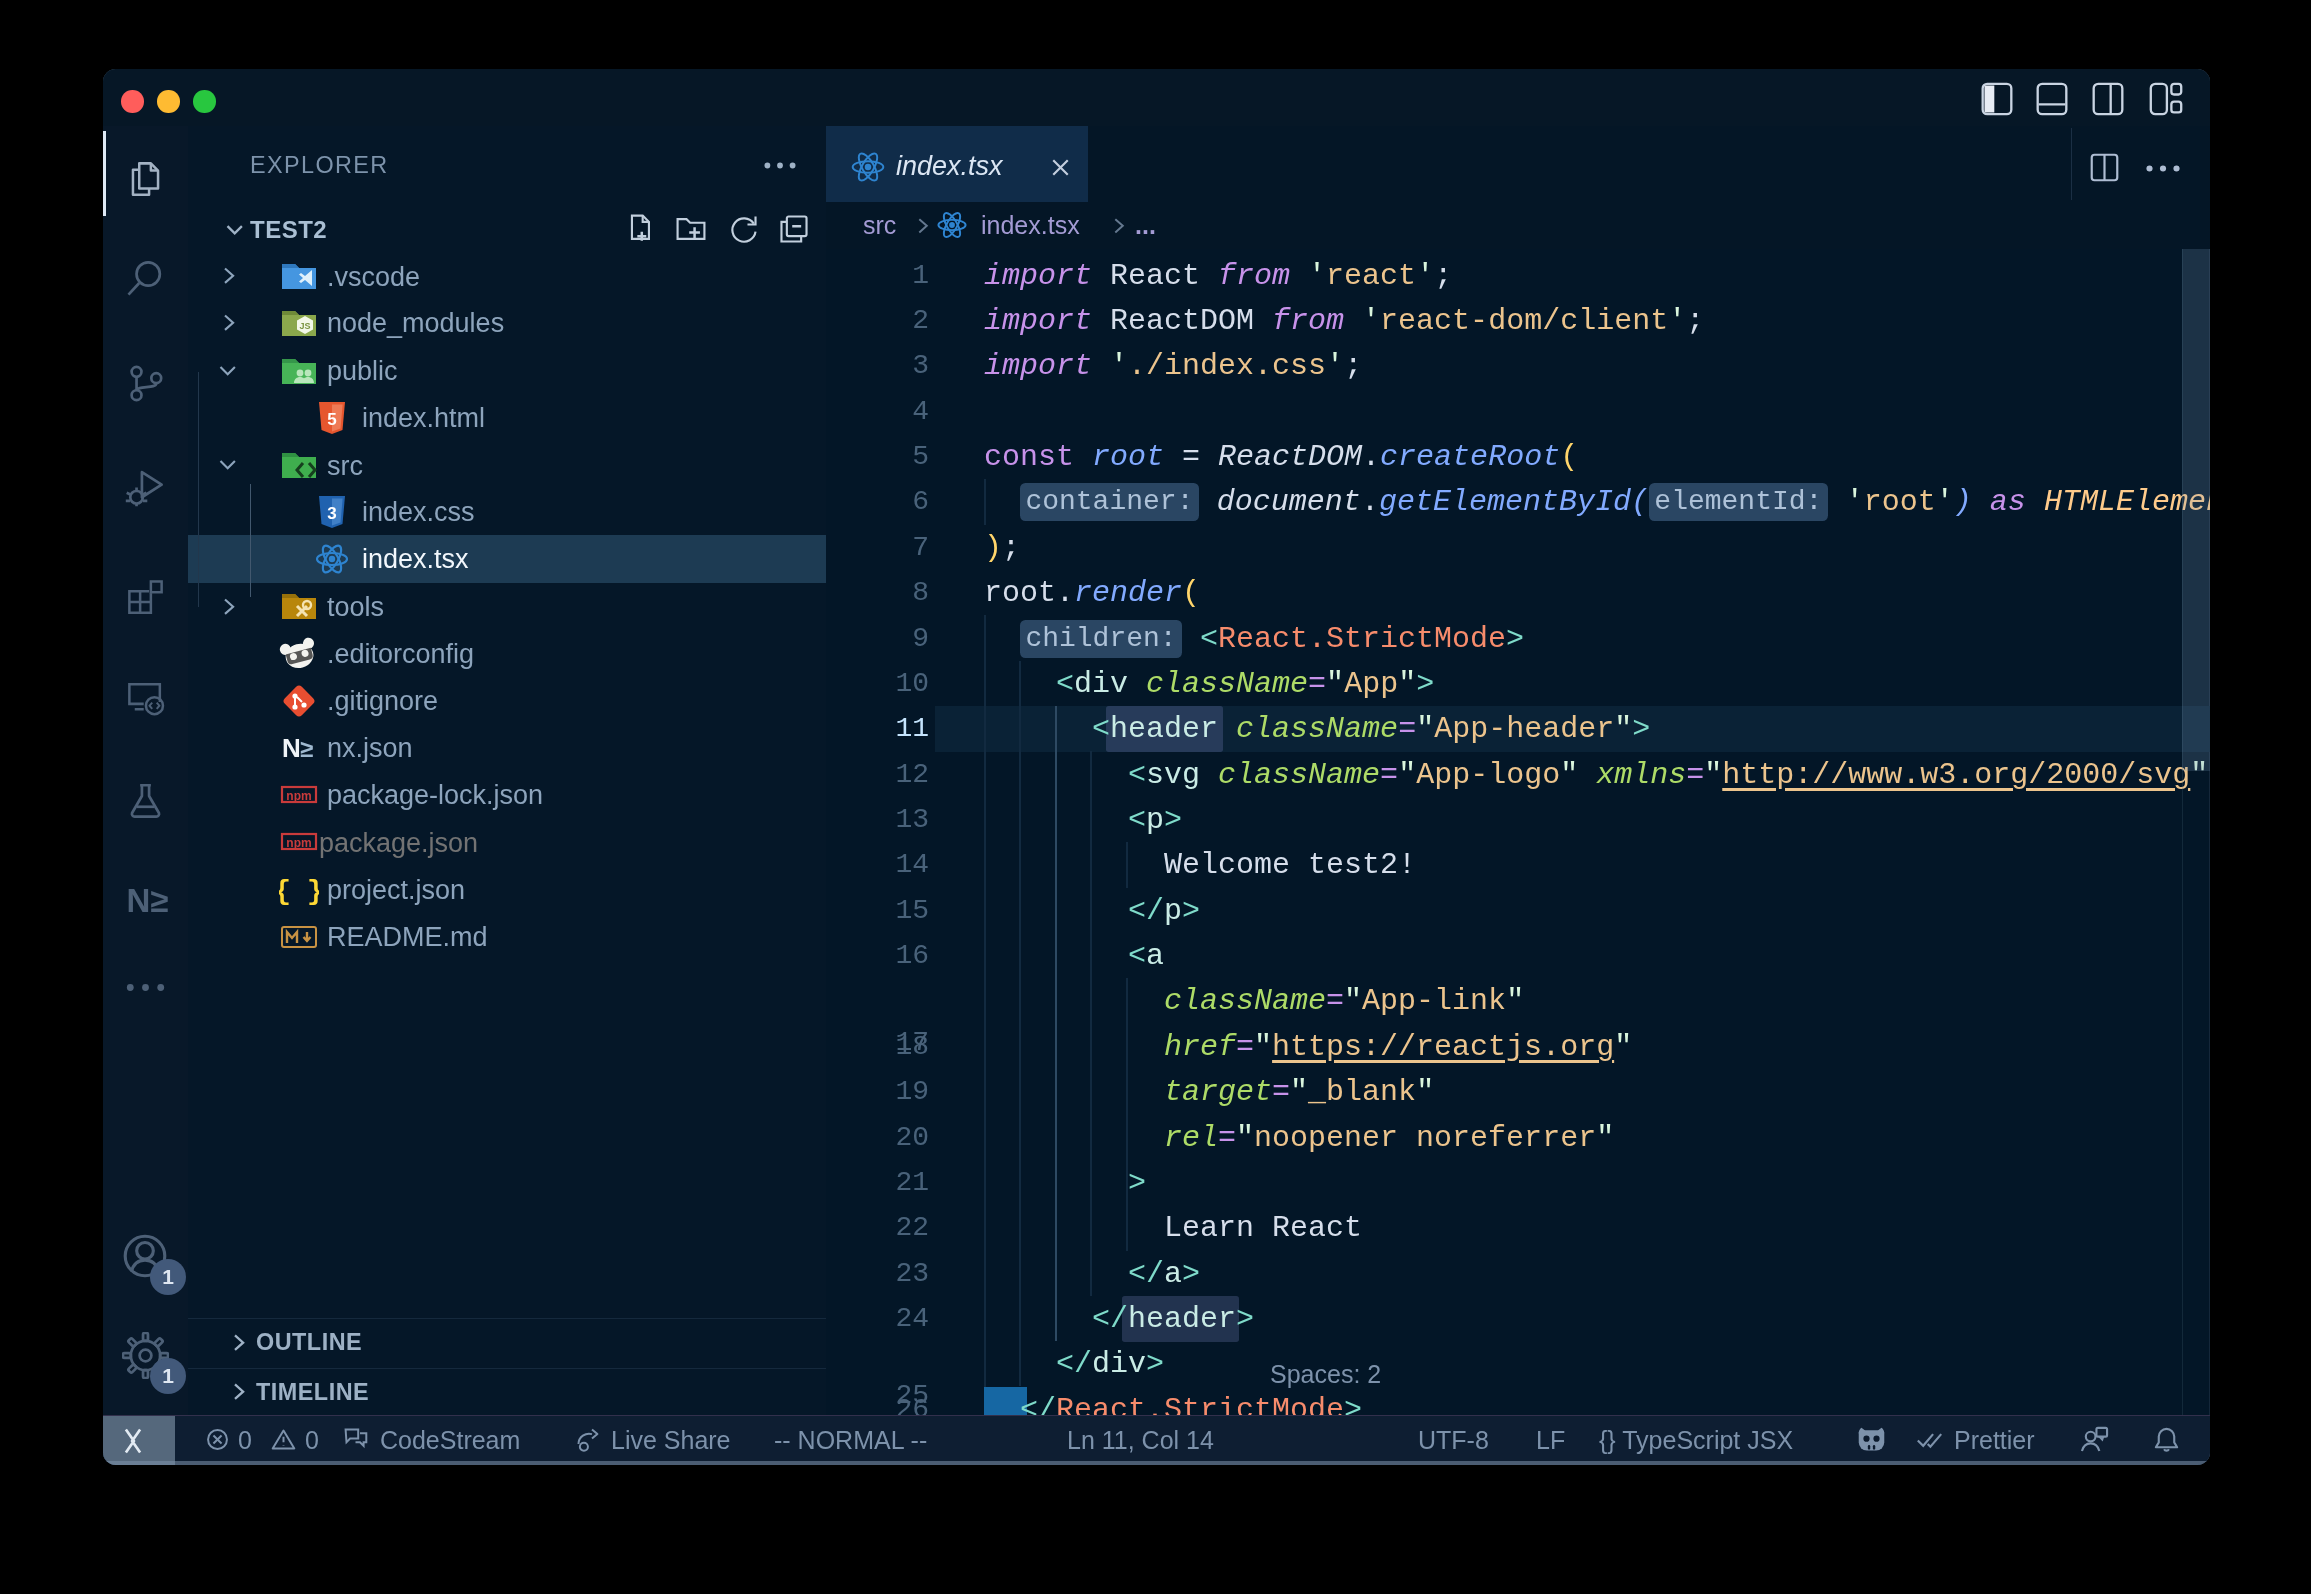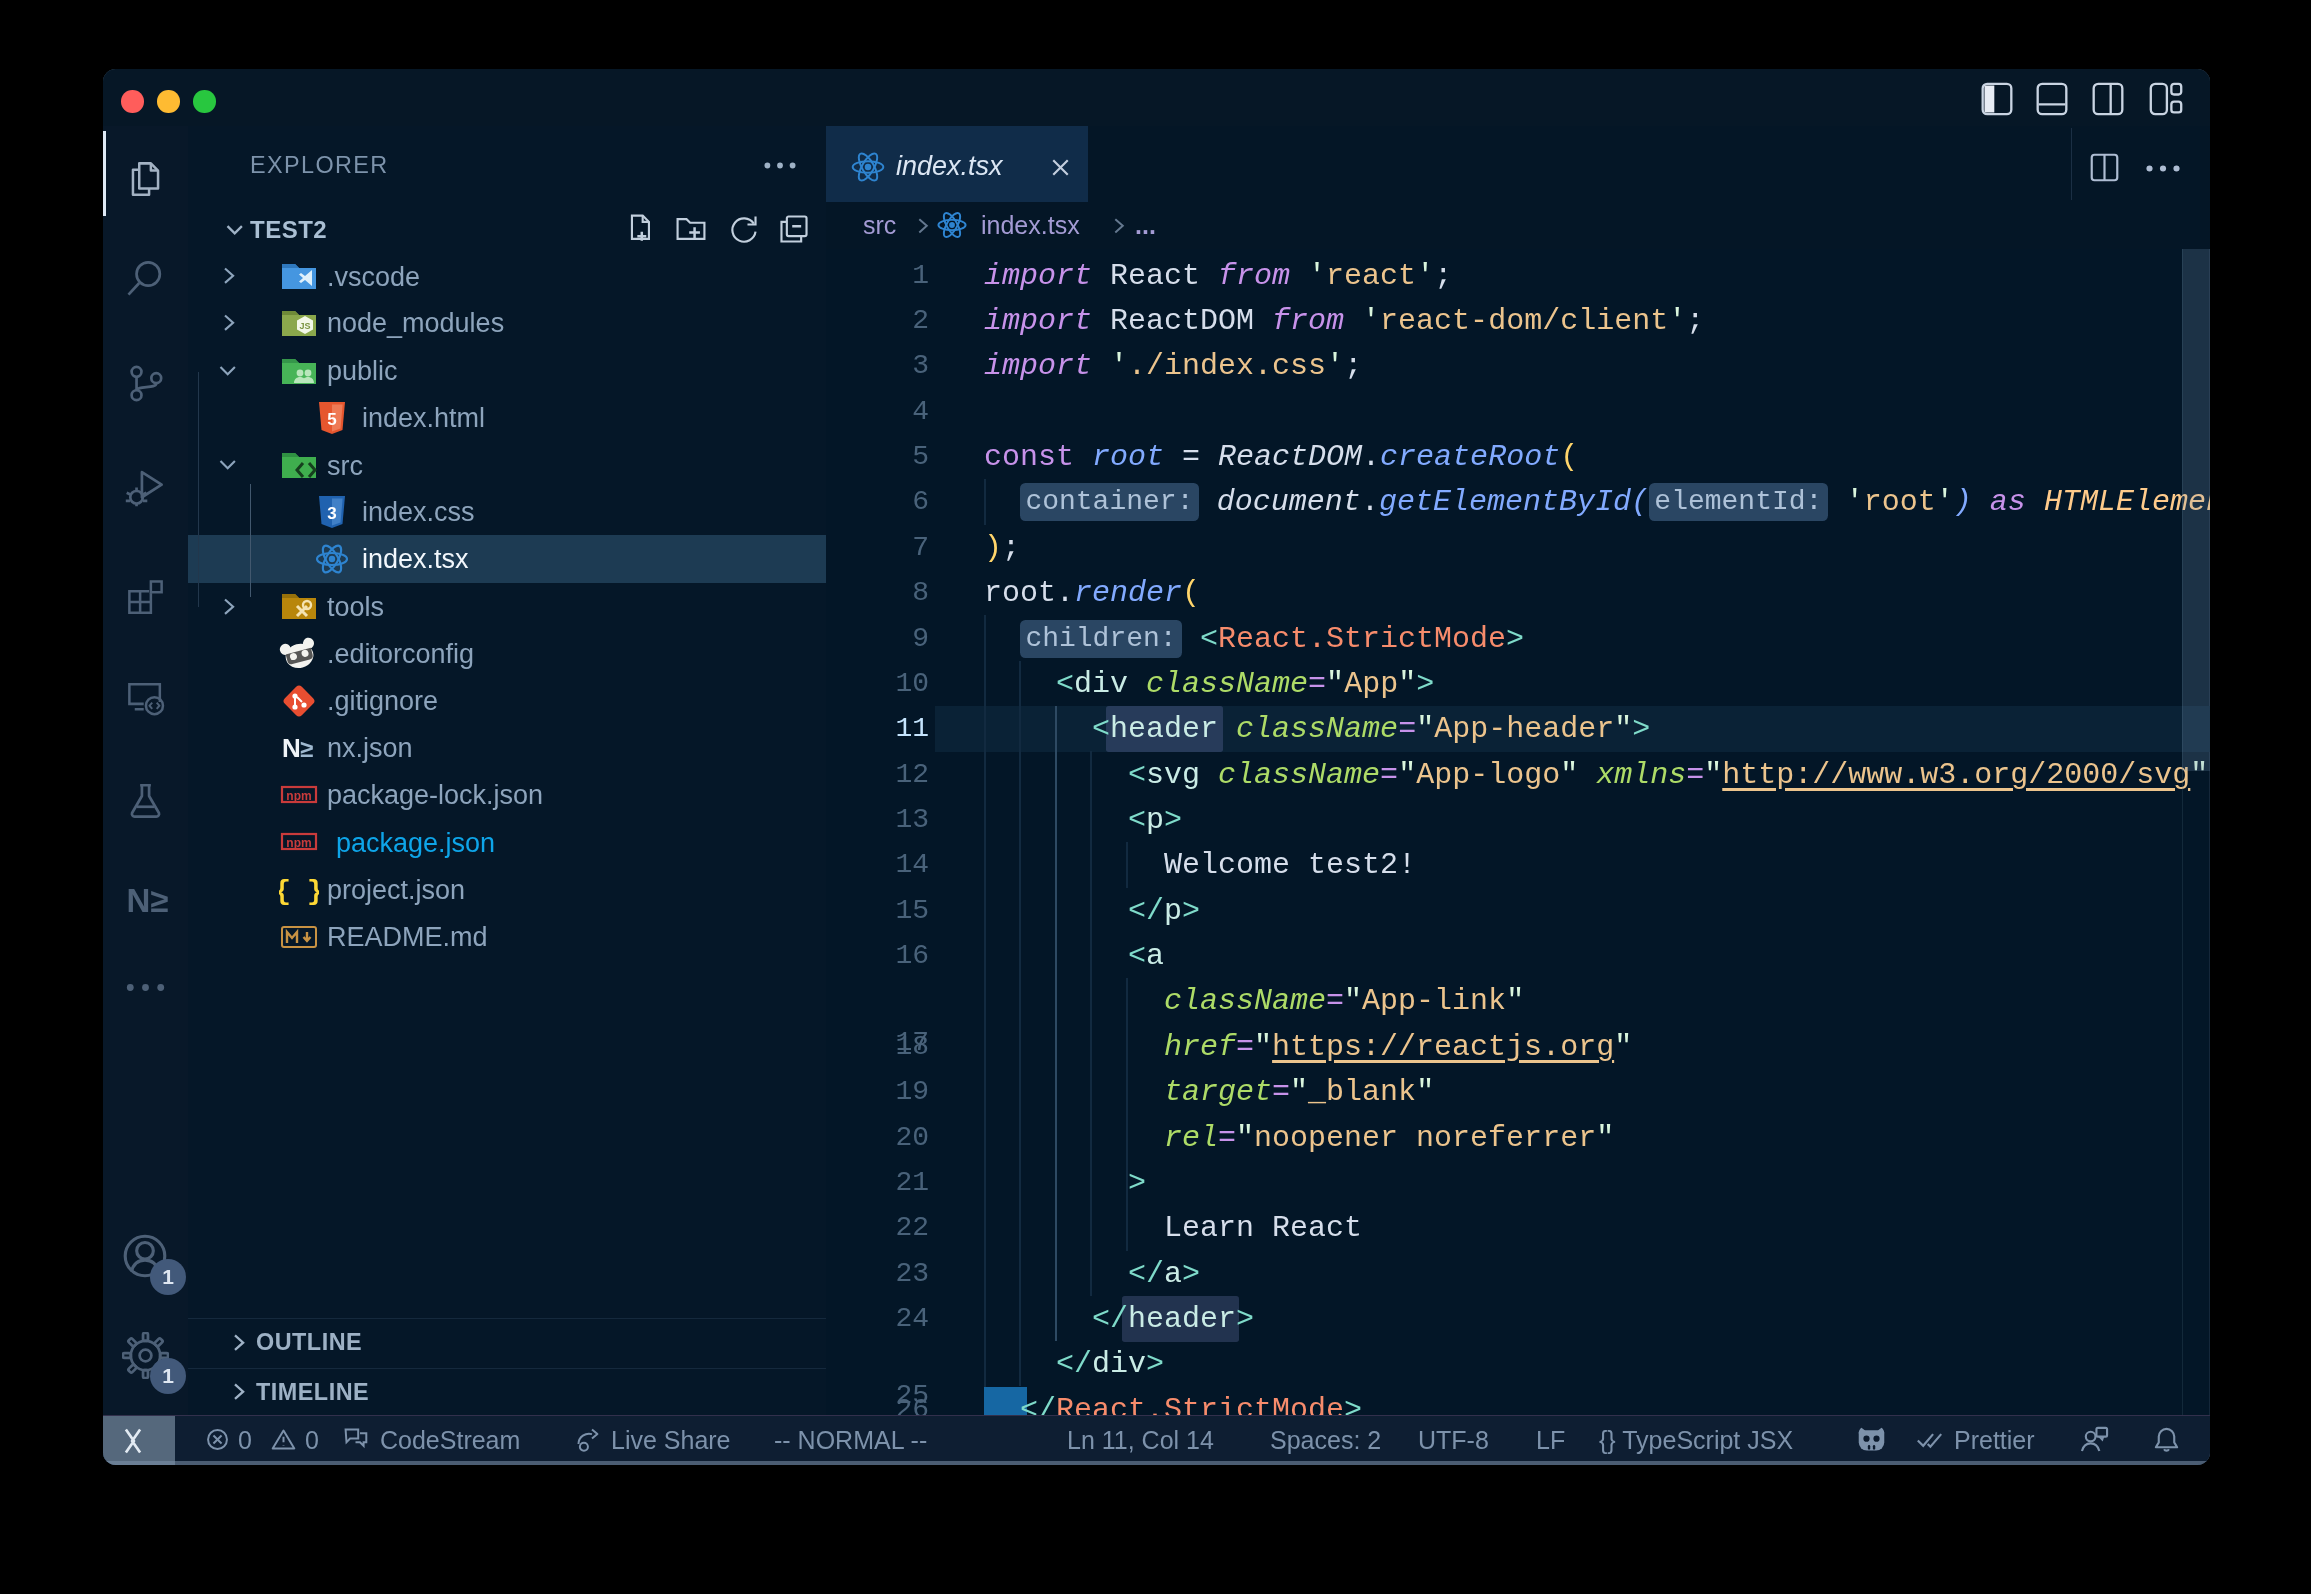--- a/index.html
+++ b/index.html
@@ -256,21 +256,21 @@
     <div class="tree-lbl" style="left:224px;top:655px;color:#8da4bc">nx.json</div>
     <svg class="abs" style="left:176px;top:706px" width="40" height="40" viewBox="0 0 40 40">
       <rect x="3" y="12" width="34" height="15" fill="none" stroke="#c93b3b" stroke-width="2.2"></rect>
       <text x="20" y="24.5" font-size="12" font-weight="700" fill="#c93b3b" text-anchor="middle" font-family="Liberation Sans">npm</text>
     </svg>
     <div class="tree-lbl" style="left:224px;top:702px;color:#8da4bc">package-lock.json</div>
     <svg class="abs" style="left:176px;top:753px" width="40" height="40" viewBox="0 0 40 40">
       <rect x="3" y="12" width="34" height="15" fill="none" stroke="#c93b3b" stroke-width="2.2"></rect>
       <text x="20" y="24.5" font-size="12" font-weight="700" fill="#c93b3b" text-anchor="middle" font-family="Liberation Sans">npm</text>
     </svg>
-    <div class="tree-lbl" style="left:233px;top:750px;color:#0ea5e9">package.json</div>
+    <div class="tree-lbl" style="left:216px;top:750px;color:#737373">package.json</div>
     <svg class="abs" style="left:176px;top:800px" width="40" height="40" viewBox="0 0 40 40">
       <text x="20" y="30" font-size="27" font-weight="600" fill="#fdd835" text-anchor="middle" font-family="Liberation Mono">{ }</text>
     </svg>
     <div class="tree-lbl" style="left:224px;top:797px;color:#8da4bc">project.json</div>
     <svg class="abs" style="left:176px;top:848px" width="40" height="40" viewBox="0 0 40 40">
       <rect x="3" y="10" width="34" height="20" rx="2" fill="none" stroke="#c89243" stroke-width="2"></rect>
       <path d="M8 26v-11l5 6 5-6v11" stroke="#c89243" stroke-width="2.4" fill="none"></path>
       <path d="M28 15v8M24.5 20l3.5 4 3.5-4" stroke="#c89243" stroke-width="2.4" fill="none"></path>
     </svg>
     <div class="tree-lbl" style="left:224px;top:844px;color:#8da4bc">README.md</div>
@@ -414,21 +414,21 @@
       <path d="M20 8h7v10h-3v4l-4-4h-5"></path>
     </svg>
     <div class="st" style="left:277px;top:1346px">CodeStream</div>
     <svg class="abs" style="left:471px;top:1357px" width="27" height="27" viewBox="0 0 30 30" fill="none" stroke="#7d92ab" stroke-width="2.2">
       <path d="M5 20c0-8 8-13 15-11M20 4l6 5-6 5" stroke-linejoin="round"></path>
       <circle cx="11" cy="23" r="4.5"></circle>
     </svg>
     <div class="st" style="left:508px;top:1346px">Live Share</div>
     <div class="st" style="left:671px;top:1346px">-- NORMAL --</div>
     <div class="st" style="left:964px;top:1346px">Ln 11, Col 14</div>
-    <div class="st" style="left:1167px;top:1346px">Spaces: 2</div>
+    <div class="st" style="left:1167px;top:1280px">Spaces: 2</div>
     <div class="st" style="left:1315px;top:1346px">UTF-8</div>
     <div class="st" style="left:1433px;top:1346px">LF</div>
     <div class="st" style="left:1496px;top:1346px">{} TypeScript JSX</div>
     <svg class="abs" style="left:1753px;top:1356px" width="31" height="31" viewBox="0 0 34 34" fill="#7d92ab">
       <path d="M6 6h22a3 3 0 0 1 3 3v10a9 9 0 0 1-9 9H12a9 9 0 0 1-9-9V9a3 3 0 0 1 3-3z"></path>
       <path d="M3 9c0-4 3-6 3-6l4 3h14l4-3s3 2 3 6z"></path>
       <circle cx="11.5" cy="15" r="3.4" fill="#0c1b2e"></circle>
       <circle cx="22.5" cy="15" r="3.4" fill="#0c1b2e"></circle>
       <rect x="13" y="22" width="2.6" height="5" rx="1.3" fill="#0c1b2e"></rect>
       <rect x="18.5" y="22" width="2.6" height="5" rx="1.3" fill="#0c1b2e"></rect>

